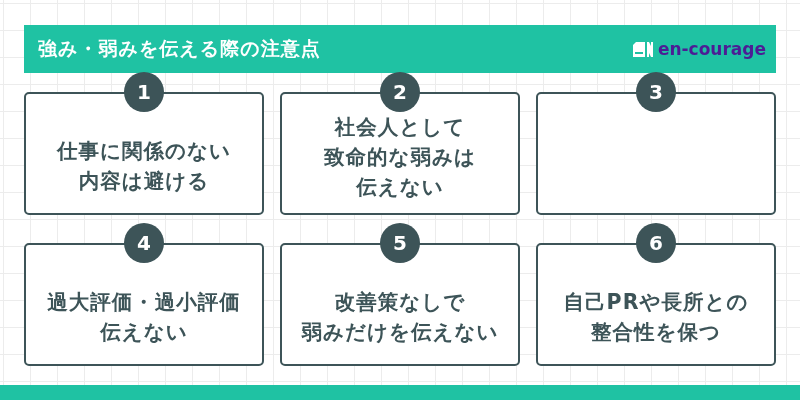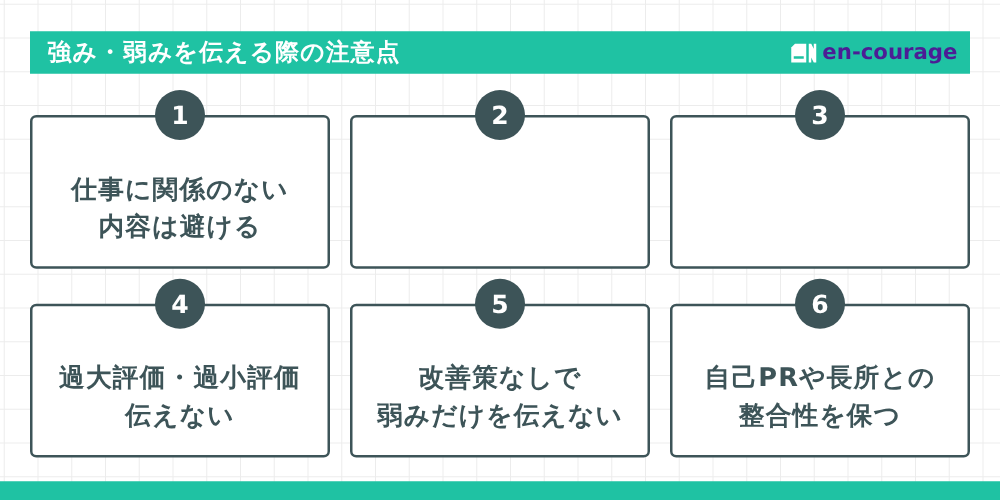--- a/index.html
+++ b/index.html
@@ -7,21 +7,21 @@
     width: 800px; height: 400px; overflow: hidden; position: relative;
     background-color: #ffffff;
     background-image:
       linear-gradient(to right, #ececec 1px, transparent 1px),
       linear-gradient(to bottom, #ececec 1px, transparent 1px);
     background-size: 27px 27px;
     background-position: 3px 3px;
     font-family: "DejaVu Sans", "Liberation Sans", sans-serif;
   }
   .title-bar {
-    position: absolute; left: 24px; top: 25px; width: 752px; height: 34px;
+    position: absolute; left: 24px; top: 25px; width: 752px; height: 48px;
     background: #1fc2a3;
     display: flex; align-items: center; justify-content: space-between;
     box-sizing: border-box; padding: 0 10px 0 14px;
   }
   .title-text {
     color: #ffffff; font-weight: bold; font-size: 19px; letter-spacing: 1px;
     white-space: nowrap;
   }
   .brand { display: flex; align-items: center; gap: 4px; }
   .brand-icon { width: 22px; height: 17px; display: block; }
@@ -66,20 +66,23 @@
   </div>
 </div>
 
 <div class="card" style="left:24px; top:92px;">
   <div class="num">1</div>
   <div class="card-text">仕事に関係のない
 内容は避ける</div>
 </div>
 <div class="card" style="left:280px; top:92px;">
   <div class="num">2</div>
+  <div class="card-text" style="margin-top:6px;">社会人として
+致命的な弱みは
+伝えない</div>
 </div>
 <div class="card" style="left:536px; top:92px;">
   <div class="num">3</div>
 </div>
 
 <div class="card" style="left:24px; top:243px;">
   <div class="num">4</div>
   <div class="card-text">過大評価・過小評価
 伝えない</div>
 </div>

